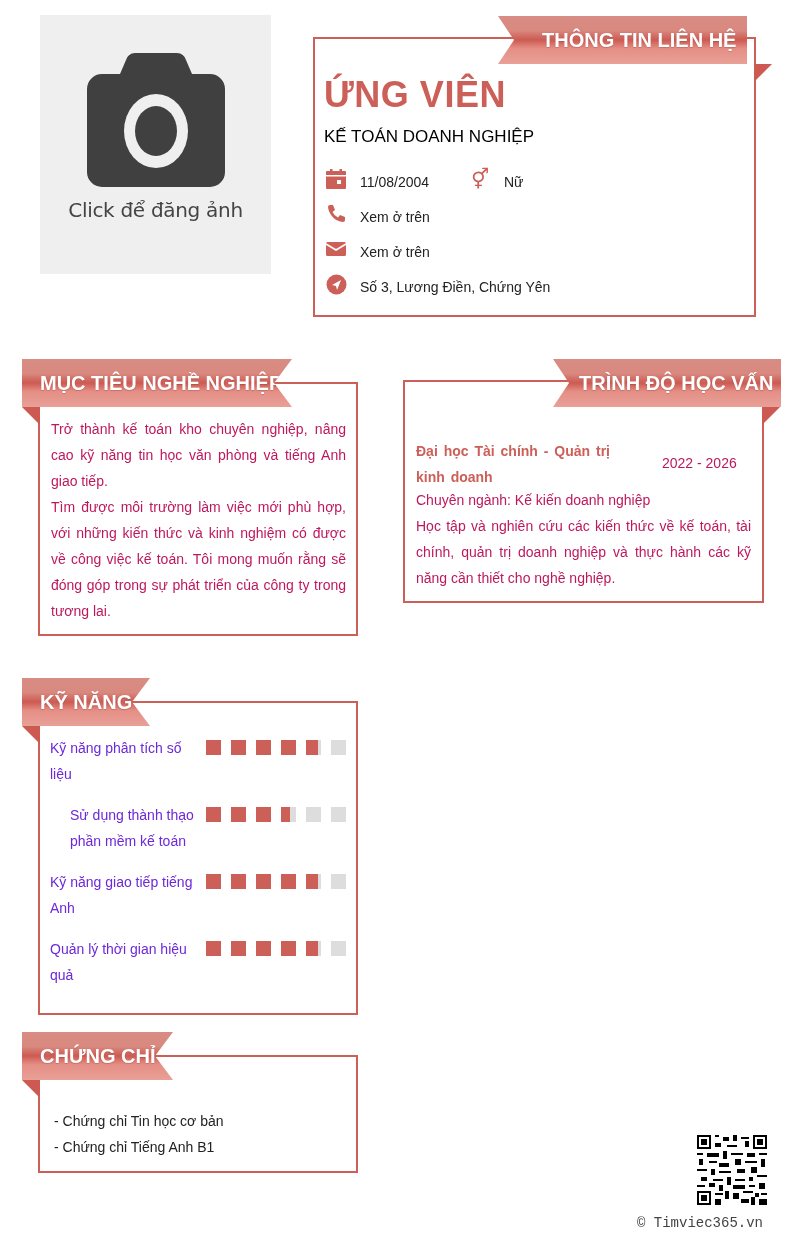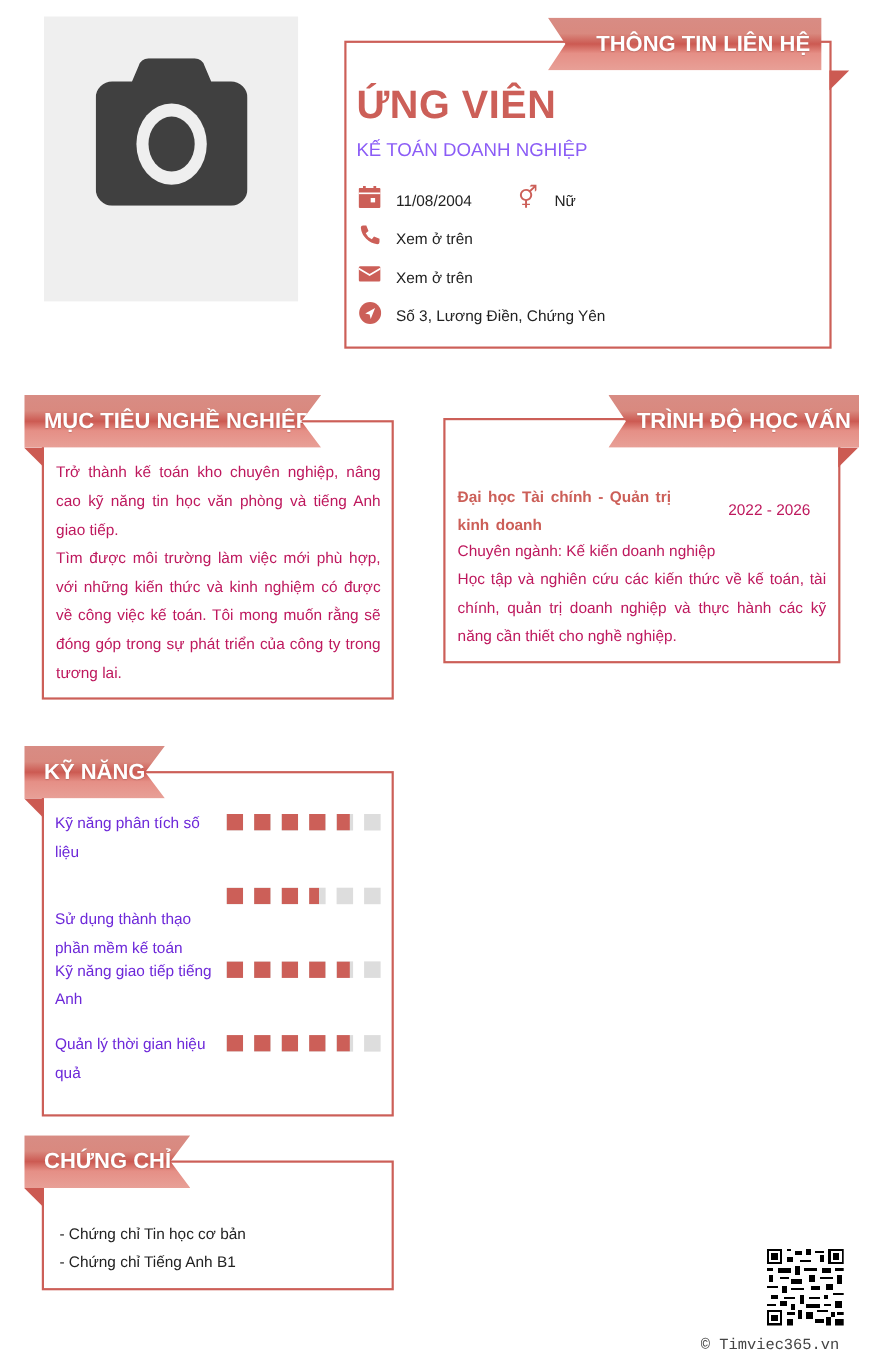--- a/index.html
+++ b/index.html
@@ -19,21 +19,21 @@
   }
   .ribbon.right-notch { clip-path: polygon(0 0, 100% 0, 100% 100%, 0 100%, 16px 50%); padding-left: 44px; padding-right: 22px; }
   .ribbon.left-notch-end { clip-path: polygon(0 0, 100% 0, calc(100% - 18px) 50%, 100% 100%, 0 100%); padding-left: 18px; padding-right: 26px; }
   .fold { position: absolute; width: 0; height: 0; }
   .fold.left { border-top: 18px solid #cc5a52; border-left: 18px solid transparent; }
   .fold.right { border-top: 18px solid #cc5a52; border-right: 18px solid transparent; }
 
   
   .contact-frame { left: 313px; top: 37px; width: 443px; height: 280px; }
   .name { position: absolute; left: 324px; top: 74px; font-size: 36px; font-weight: bold; color: #cc5f58; letter-spacing: 0.5px; }
-  .job { position: absolute; left: 324px; top: 127px; font-size: 17px; color: #8b5cf6; }
+  .job { position: absolute; left: 324px; top: 127px; font-size: 17px; color: #000000; }
   .info-row { position: absolute; font-size: 14px; color: #222; display: flex; align-items: flex-end; }
   .info-row .ic { width: 22px; height: 22px; display: inline-flex; align-items: center; justify-content: center; margin-right: 13px; }
 
   
   .obj-frame { left: 38px; top: 382px; width: 320px; height: 254px; }
   .para { position: absolute; font-size: 14px; line-height: 26px; text-align: justify; color: #be185d; }
 
   
   .edu-frame { left: 403px; top: 380px; width: 361px; height: 223px; }
 
@@ -53,20 +53,21 @@
 </style>
 </head>
 <body>
 
 <div class="avatar-box">
   <svg width="138" height="134" viewBox="0 0 138 134">
     <path d="M48 0 h42 a10 10 0 0 1 9 7 l6 14 h18 a15 15 0 0 1 15 15 v83 a15 15 0 0 1 -15 15 h-108 a15 15 0 0 1 -15 -15 v-83 a15 15 0 0 1 15 -15 h18 l6 -14 a10 10 0 0 1 9 -7z" fill="#404040"></path>
     <ellipse cx="69" cy="78" rx="32" ry="37" fill="#efefef"></ellipse>
     <ellipse cx="69" cy="78" rx="21" ry="25" fill="#404040"></ellipse>
   </svg>
+  <div class="upload-label">Click để đăng ảnh</div>
 </div>
 
 <div class="frame contact-frame"></div>
 <div class="ribbon right-notch" style="left:498px; top:16px; width:249px; padding-left:44px;">
   <span>THÔNG TIN LIÊN HỆ</span>
 </div>
 <div class="fold right" style="left:754px; top:64px;"></div>
 
 <div class="name">ỨNG VIÊN</div>
 <div class="job">KẾ TOÁN DOANH NGHIỆP</div>
@@ -154,21 +155,21 @@
     <span class="sq" style="background: rgb(221, 221, 221);">
       <span class="fill" style="width: 100%; background: rgb(204, 95, 88);"></span>
     </span>
     <span class="sq" style="background: rgb(221, 221, 221);">
       <span class="fill" style="width: 80%; background: rgb(204, 95, 88);"></span>
     </span>
     <span class="sq" style="background: rgb(221, 221, 221);">
       <span class="fill" style="width: 0%; background: rgb(204, 95, 88);"></span>
     </span>
   </div>
-<div class="skill-name" style="top:822px;">Sử dụng thành thạo phần mềm kế toán</div>
+<div class="skill-name" style="top:802px;margin-left:20px;">Sử dụng thành thạo phần mềm kế toán</div>
 <div class="bars" style="top:807px;">
     <span class="sq" style="background: rgb(221, 221, 221);">
       <span class="fill" style="width: 100%; background: rgb(204, 95, 88);"></span>
     </span>
     <span class="sq" style="background: rgb(221, 221, 221);">
       <span class="fill" style="width: 100%; background: rgb(204, 95, 88);"></span>
     </span>
     <span class="sq" style="background: rgb(221, 221, 221);">
       <span class="fill" style="width: 100%; background: rgb(204, 95, 88);"></span>
     </span>

